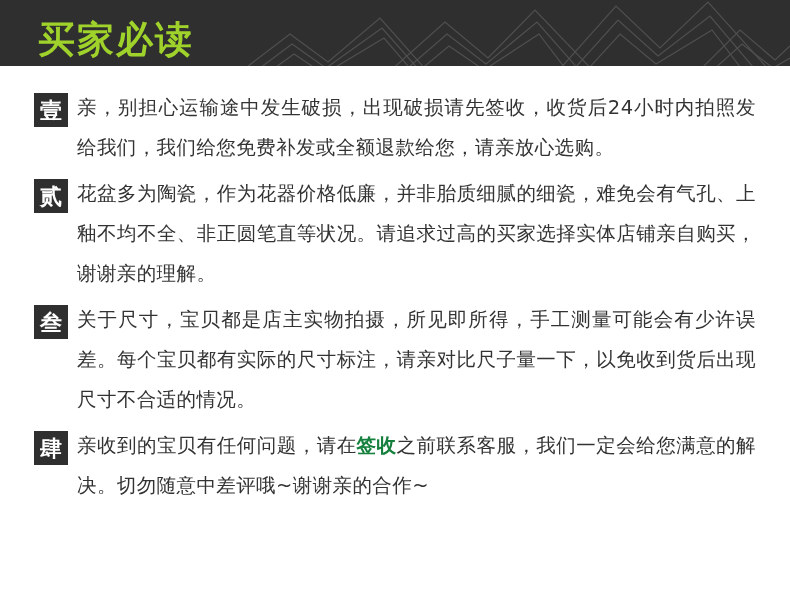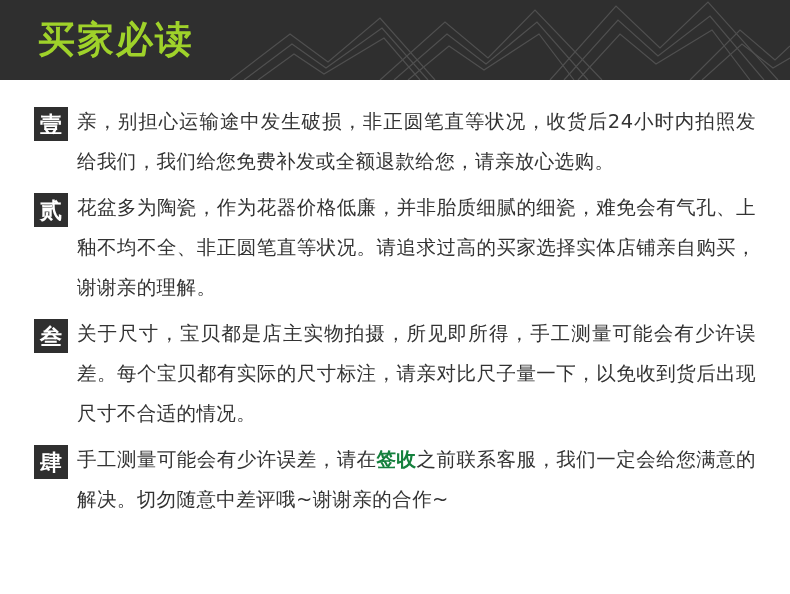--- a/index.html
+++ b/index.html
@@ -17,21 +17,21 @@
     position: relative;
     width: 790px;
     height: 594px;
     box-sizing: border-box;
   }
 
   
   .banner {
     position: relative;
     width: 790px;
-    height: 80px;
+    height: 66px;
     background: #2f2f2f;
     overflow: hidden;
   }
   .banner-mountains {
     position: absolute;
     right: 0;
     top: 0;
     width: 560px;
     height: 80px;
     opacity: 0.55;
@@ -107,39 +107,39 @@
       </g>
     </svg>
     <div class="banner-title">买家必读</div>
   </div>
 
   <div class="content">
 
     <div class="item">
       <div class="num-badge">壹</div>
       <div class="item-text">
-        <span>亲，别担心运输途中发生破损，非正圆笔直等状况，收货后24小时内拍照发给我们，我们给您免费补发或全额退款给您，请亲放心选购。</span>
+        <span>亲，别担心运输途中发生破损，出现破损请先签收，收货后24小时内拍照发给我们，我们给您免费补发或全额退款给您，请亲放心选购。</span>
       </div>
     </div>
 
     <div class="item">
       <div class="num-badge">贰</div>
       <div class="item-text">
         <span>花盆多为陶瓷，作为花器价格低廉，并非胎质细腻的细瓷，难免会有气孔、上釉不均不全、非正圆笔直等状况。请追求过高的买家选择实体店铺亲自购买，谢谢亲的理解。</span>
       </div>
     </div>
 
     <div class="item">
       <div class="num-badge">叁</div>
       <div class="item-text">
         <span>关于尺寸，宝贝都是店主实物拍摄，所见即所得，手工测量可能会有少许误差。每个宝贝都有实际的尺寸标注，请亲对比尺子量一下，以免收到货后出现尺寸不合适的情况。</span>
       </div>
     </div>
 
     <div class="item">
       <div class="num-badge">肆</div>
       <div class="item-text">
-        <span>手工测量可能会有少许误差，请在</span><span class="hl">签收</span><span>之前联系客服，我们一定会给您满意的解决。切勿随意中差评哦~谢谢亲的合作~</span>
+        <span>亲收到的宝贝有任何问题，请在</span><span class="hl">签收</span><span>之前联系客服，我们一定会给您满意的解决。切勿随意中差评哦~谢谢亲的合作~</span>
       </div>
     </div>
 
   </div>
 </div>
 
 </body></html>

